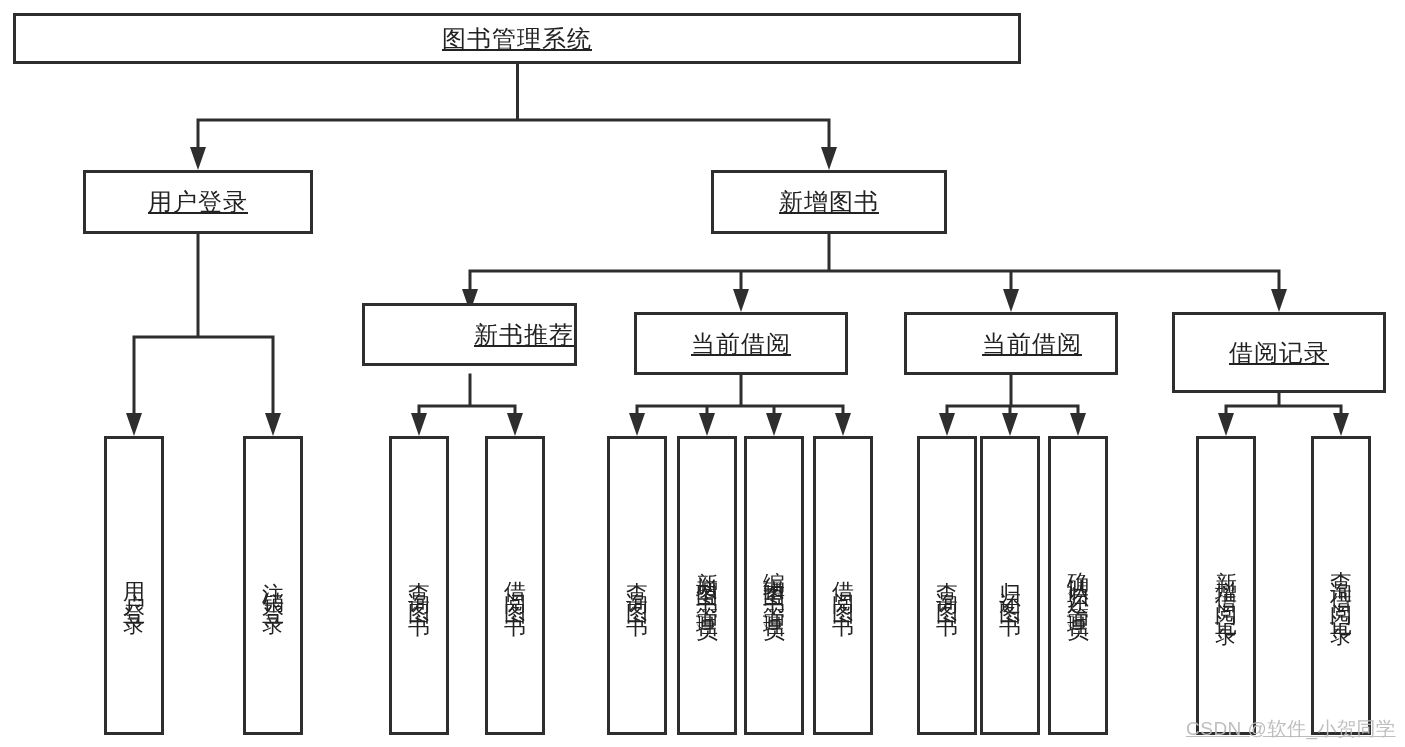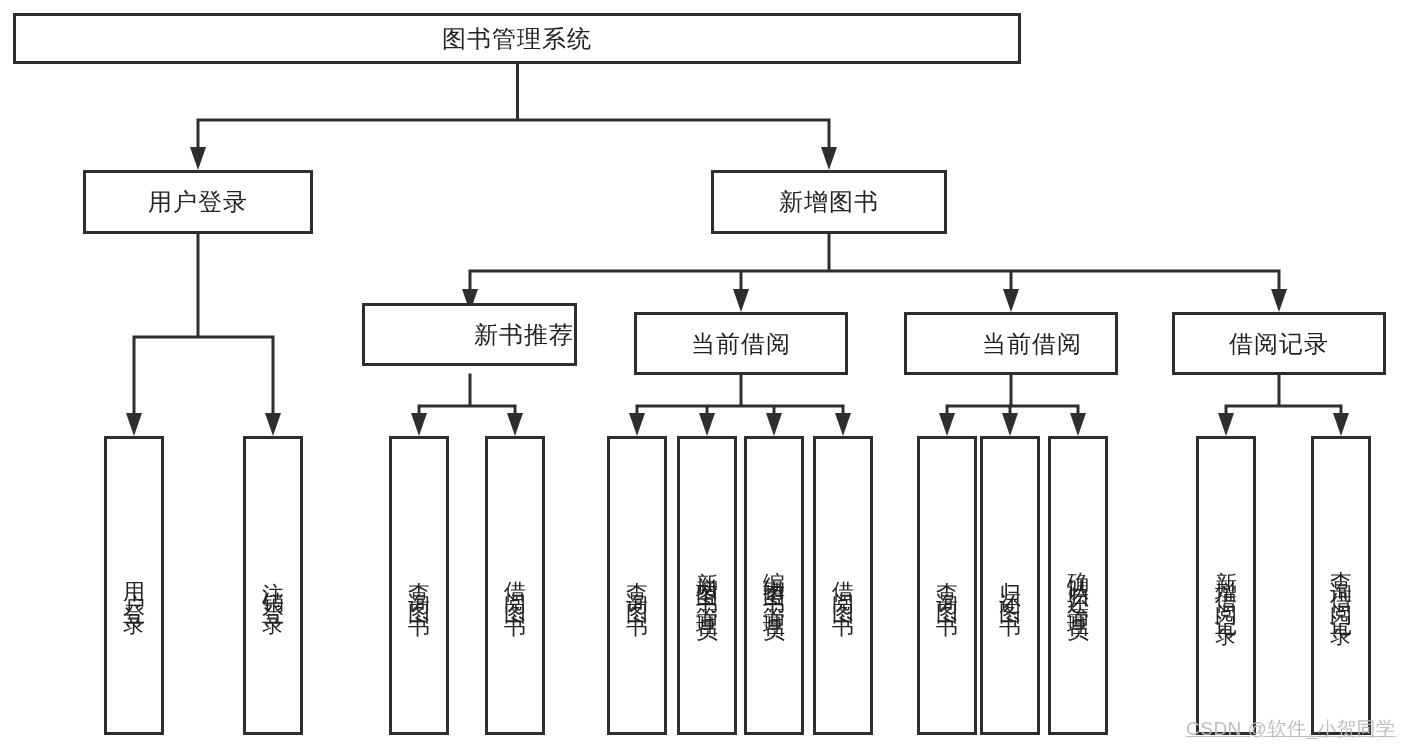--- a/index.html
+++ b/index.html
@@ -5,28 +5,28 @@
   html,body{margin:0;padding:0;background:#fff;}
   .canvas{
     position:relative;width:1405px;height:747px;background:#ffffff;overflow:hidden;
     font-family:"Liberation Sans","DejaVu Sans",sans-serif;color:#222;
   }
   svg.connectors{position:absolute;left:0;top:0;z-index:0;}
   .box{
     position:absolute;background:#ffffff;border:3px solid #2e2e2e;box-sizing:border-box;
     display:flex;align-items:center;justify-content:center;z-index:1;
   }
-  .hbox{font-size:24px;letter-spacing:1px;white-space:nowrap;}
+  .hbox{font-size:24px;letter-spacing:1px;white-space:nowrap;text-decoration:underline;}
   .b-root{left:13px;top:13px;width:1008px;height:51px;}
   .b-l2-0{left:83px;top:170px;width:230px;height:64px;}
   .b-l2-1{left:711px;top:170px;width:236px;height:64px;}
   .b-l3-0{left:362px;top:303px;width:215px;height:63px;justify-content:flex-end;}
   .b-l3-1{left:634px;top:312px;width:214px;height:63px;}
   .b-l3-2{left:904px;top:312px;width:214px;height:63px;padding-left:42px;}
-  .b-l3-3{left:1172px;top:312px;width:214px;height:63px;}
+  .b-l3-3{left:1172px;top:312px;width:214px;height:81px;}
   .leaf{top:436px;width:60px;height:299px;}
   .vtext{
     writing-mode:vertical-rl;text-orientation:mixed;
     font-size:22px;letter-spacing:11px;line-height:1;white-space:nowrap;
   }
   .vtext.long{letter-spacing:7px;}
   .lf0{left:104px;}  .lf1{left:243px;}
   .lf2{left:389px;}  .lf3{left:485px;}
   .lf4{left:607px;}  .lf5{left:677px;}
   .lf6{left:744px;}  .lf7{left:813px;}

